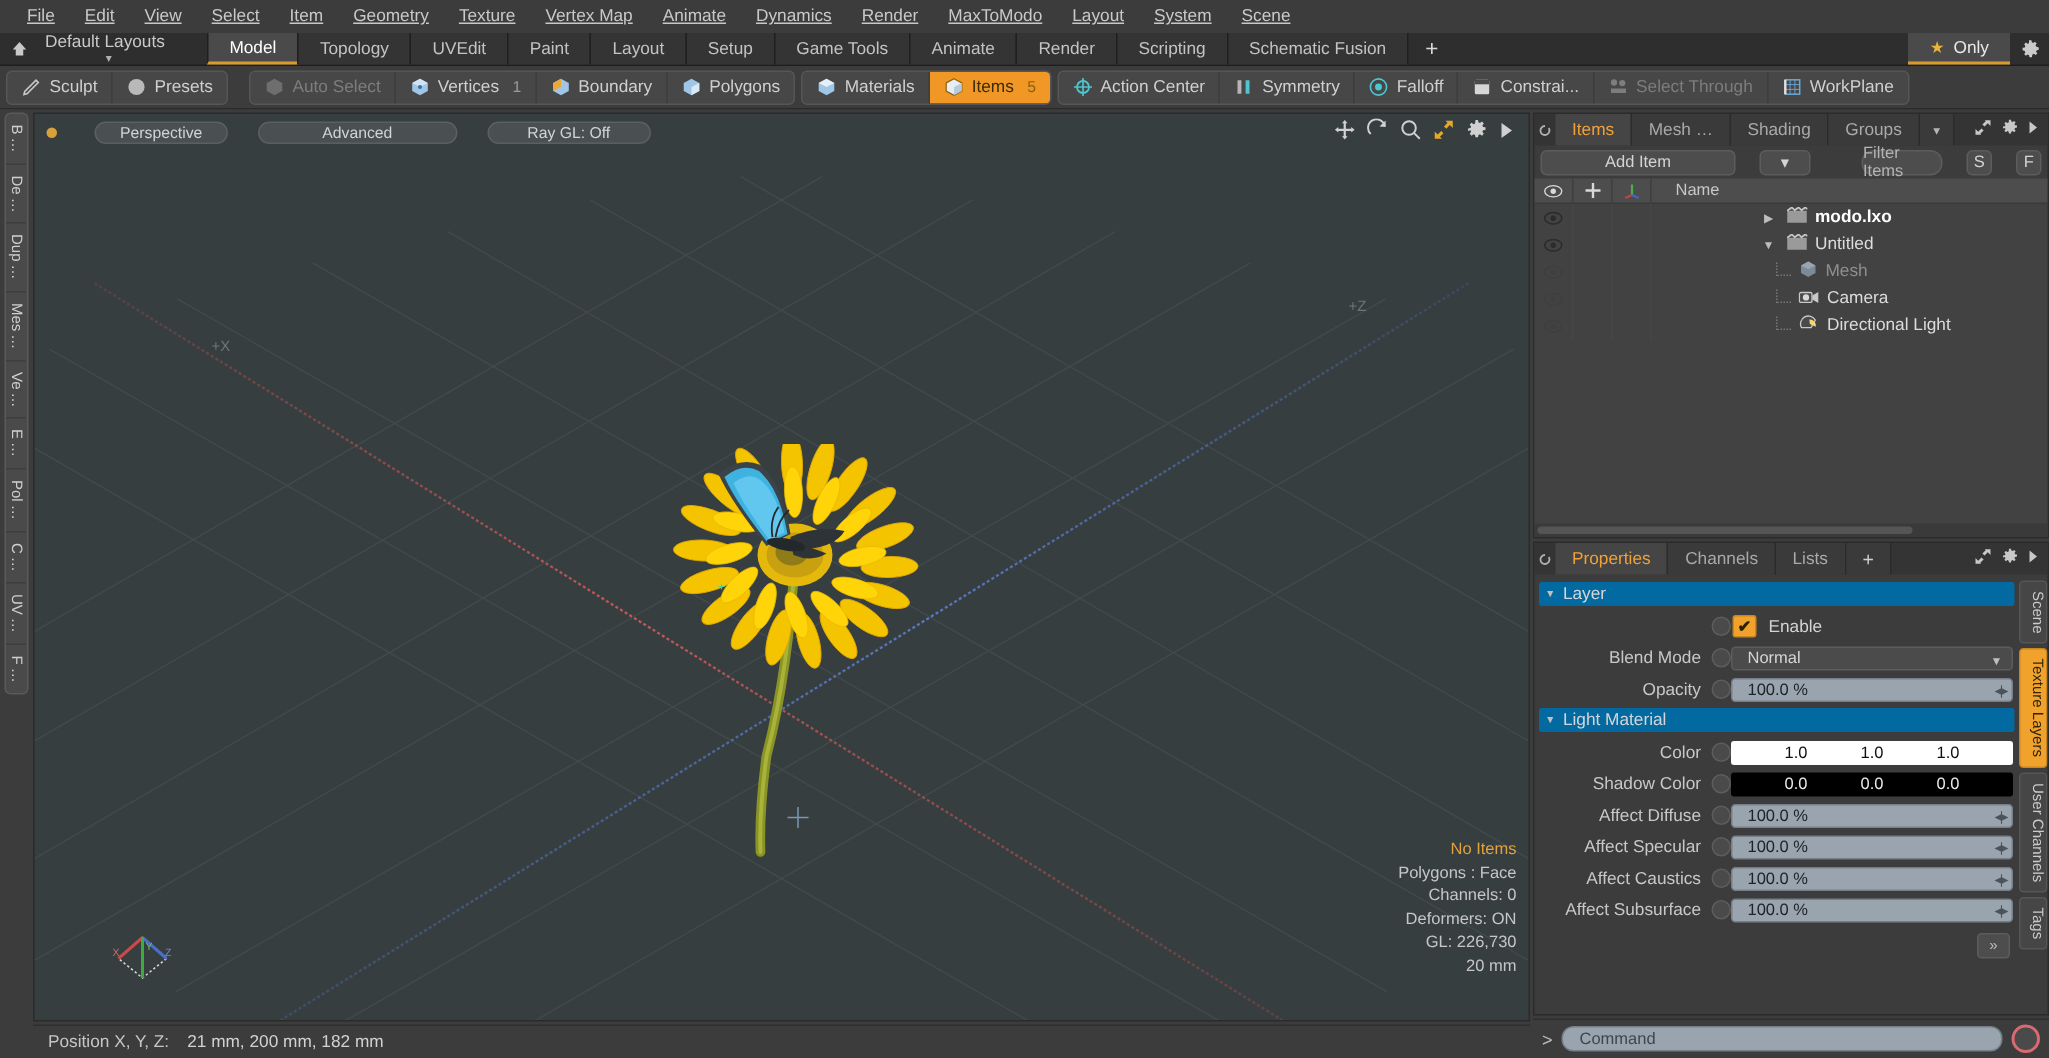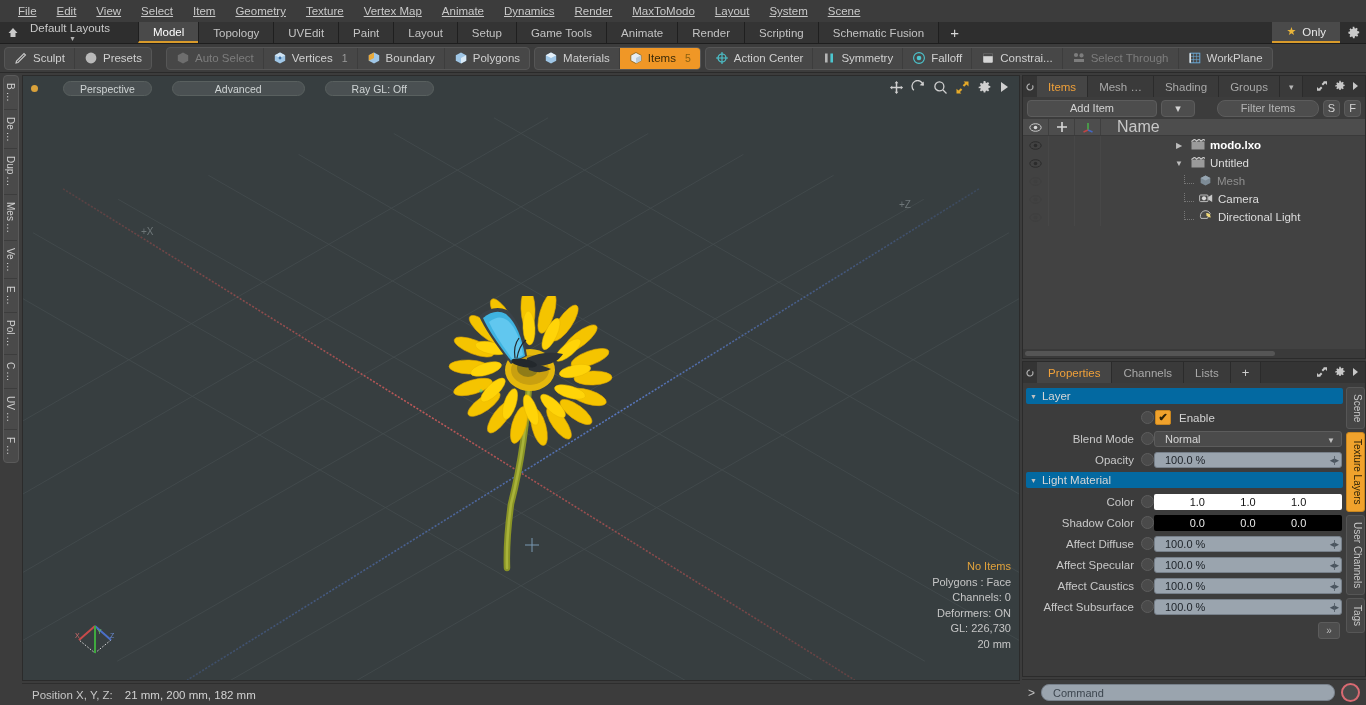--- a/index.html
+++ b/index.html
@@ -130,38 +130,38 @@
   .rtab-dot { width: 14px; display: flex; align-items: center; justify-content: center; }
   .rtab {
     padding: 0 11px; display: flex; align-items: center; font-size: 11.5px; color: #a9a9a9;
     background: #3a3a3a; border-right: 1px solid #2b2b2b; cursor: default; white-space: nowrap;
   }
   .rtab.active { background: #454545; color: #f0a13a; }
   .rtab.caret { color: #b5b5b5; font-size: 9px; padding: 0 9px; }
   .rtab.plus { font-size: 13px; color: #cfcfcf; }
   .rtabs-right { margin-left: auto; display: flex; align-items: center; gap: 6px; padding: 0 6px; }
 
-  .itemtools { height: 22px; flex: 0 0 22px; display: flex; align-items: center; gap: 4px; padding: 2px 4px; }
+  .itemtools { height: 22px; flex: 0 0 22px; display: flex; align-items: center; gap: 16px; padding: 2px 4px; }
   .btn-flat {
     height: 17px; border-radius: 4px; background: #4d4d4d; border: 1px solid #5c5c5c;
     display: flex; align-items: center; justify-content: center; font-size: 11px; color: #d4d4d4;
     cursor: default; white-space: nowrap;
   }
   .additem { flex: 0 0 130px; }
   .adddrop { flex: 0 0 34px; }
   .filterbox {
     flex: 1; height: 17px; border-radius: 8px; background: #4d4d4d; border: 1px solid #5c5c5c;
     color: #b4b4b4; font-size: 11px; display: flex; align-items: center; justify-content: center;
     margin-left: 18px; cursor: text;
   }
   .sqbtn { flex: 0 0 17px; height: 17px; }
 
   .tree-head {
     height: 17px; flex: 0 0 17px; background: #4d4d4d; display: flex; align-items: center;
-    font-size: 16px; color: #c8c8c8; border-bottom: 1px solid #3a3a3a;
+    font-size: 11px; color: #c8c8c8; border-bottom: 1px solid #3a3a3a;
   }
   .tcol-eye, .tcol-x, .tcol-a { width: 26px; flex: 0 0 26px; display: flex; align-items: center; justify-content: center;
       border-right: 1px solid #3f3f3f; height: 100%; }
   .tcol-name { flex: 1; padding-left: 16px; display: flex; align-items: center; height: 100%; }
 
   .tree-body { flex: 1; background: #424242; overflow: hidden; position: relative; }
   .trow { height: 18px; display: flex; align-items: center; font-size: 11.5px; color: #dcdcdc; }
   .trow .cell-eye, .trow .cell-x, .trow .cell-a { width: 26px; flex: 0 0 26px; display: flex; align-items: center; justify-content: center;
       height: 100%; border-right: 1px solid #474747; }
   .trow .cell-name { flex: 1; display: flex; align-items: center; gap: 5px; height: 100%; }

